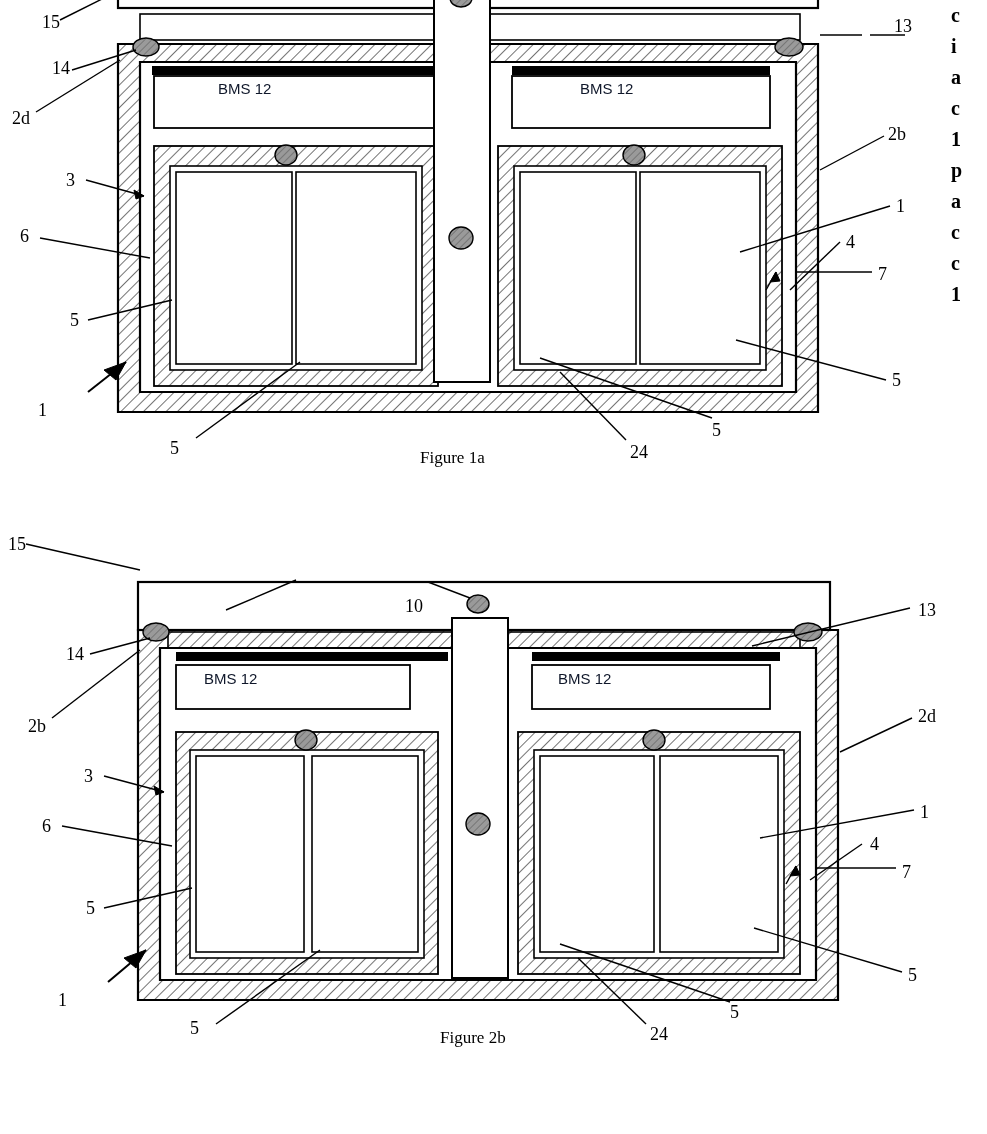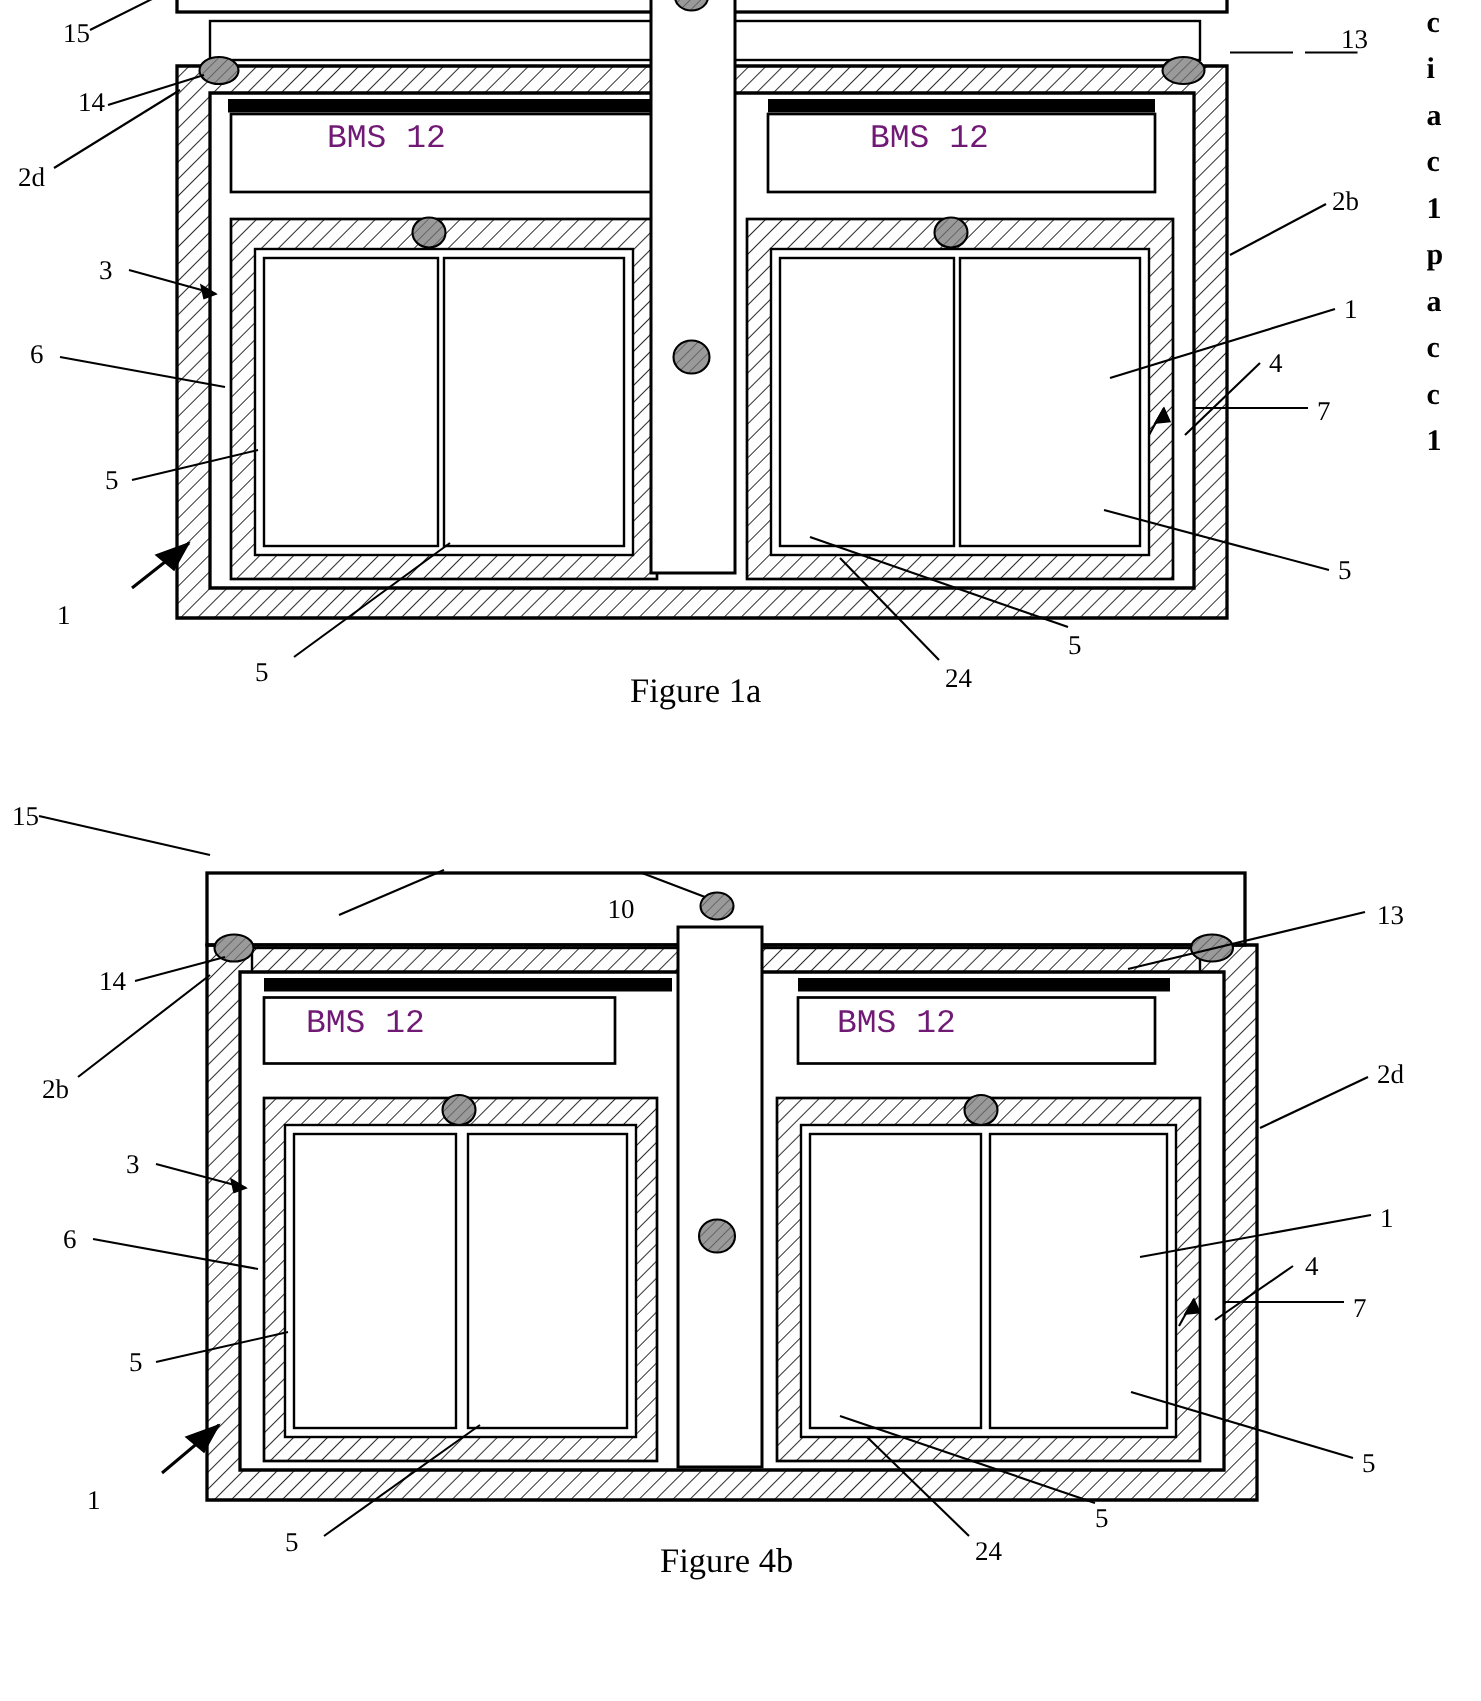--- a/index.html
+++ b/index.html
@@ -30,36 +30,36 @@
 
   svg.diagram {
     position: absolute;
     left: 0;
     top: 0;
     overflow: visible;
   }
   .fig-caption {
     position: absolute;
     font-family: "Liberation Serif", serif;
-    font-size: 23px;
+    font-size: 17px;
     color: #000;
     white-space: nowrap;
   }
   .ref-label {
     position: absolute;
     font-family: "Liberation Serif", serif;
     font-size: 18px;
     color: #000;
     white-space: nowrap;
   }
   .bms-label {
     position: absolute;
-    font-family: Liberation Mono, monospace;
-    font-size: 22px;
-    color: #701a75;
+    font-family: Liberation Sans, sans-serif;
+    font-size: 15px;
+    color: #0f172a;
     white-space: nowrap;
   }
   .side-text {
     position: absolute;
     right: 2px;
     top: 0px;
     width: 34px;
     font-family: "Liberation Serif", serif;
     font-size: 20px;
     font-weight: bold;
@@ -260,21 +260,21 @@
     <div class="ref-label" style="left:86px; top:378px;">5</div>
     <div class="ref-label" style="left:908px; top:445px;">5</div>
     <div class="ref-label" style="left:58px; top:470px;">1</div>
     <div class="ref-label" style="left:190px; top:498px;">5</div>
     <div class="ref-label" style="left:730px; top:482px;">5</div>
     <div class="ref-label" style="left:650px; top:504px;">24</div>
 
     <div class="bms-label" style="left:204px; top:150px;">BMS      12</div>
     <div class="bms-label" style="left:558px; top:150px;">BMS 12</div>
 
-    <div class="fig-caption" style="left:440px; top:508px;">Figure 4b</div>
+    <div class="fig-caption" style="left:440px; top:508px;">Figure 2b</div>
   </div>
 
   <div class="side-text">
     <div>c</div>
     <div>i</div>
     <div>a</div>
     <div>c</div>
     <div>1</div>
     <div>p</div>
     <div>a</div>

